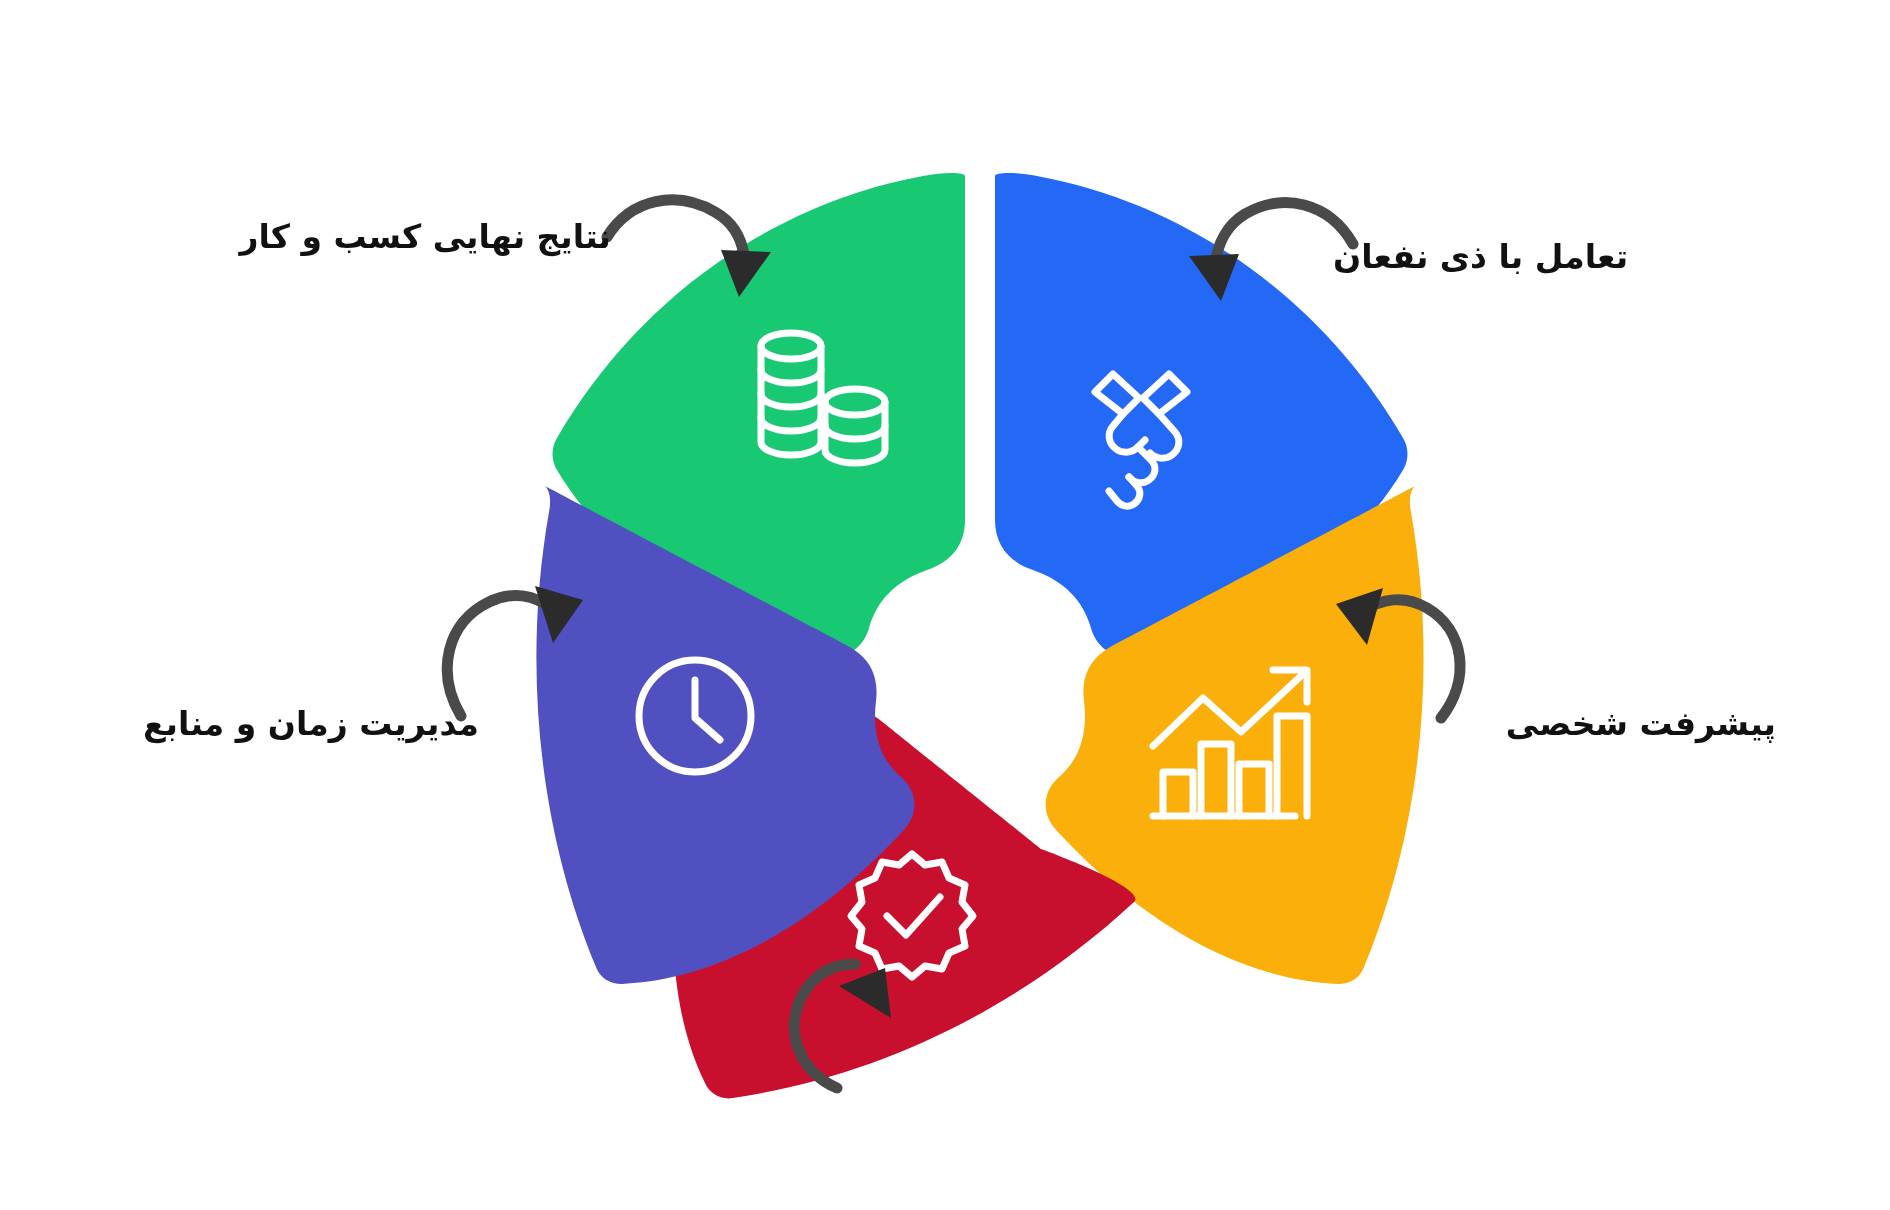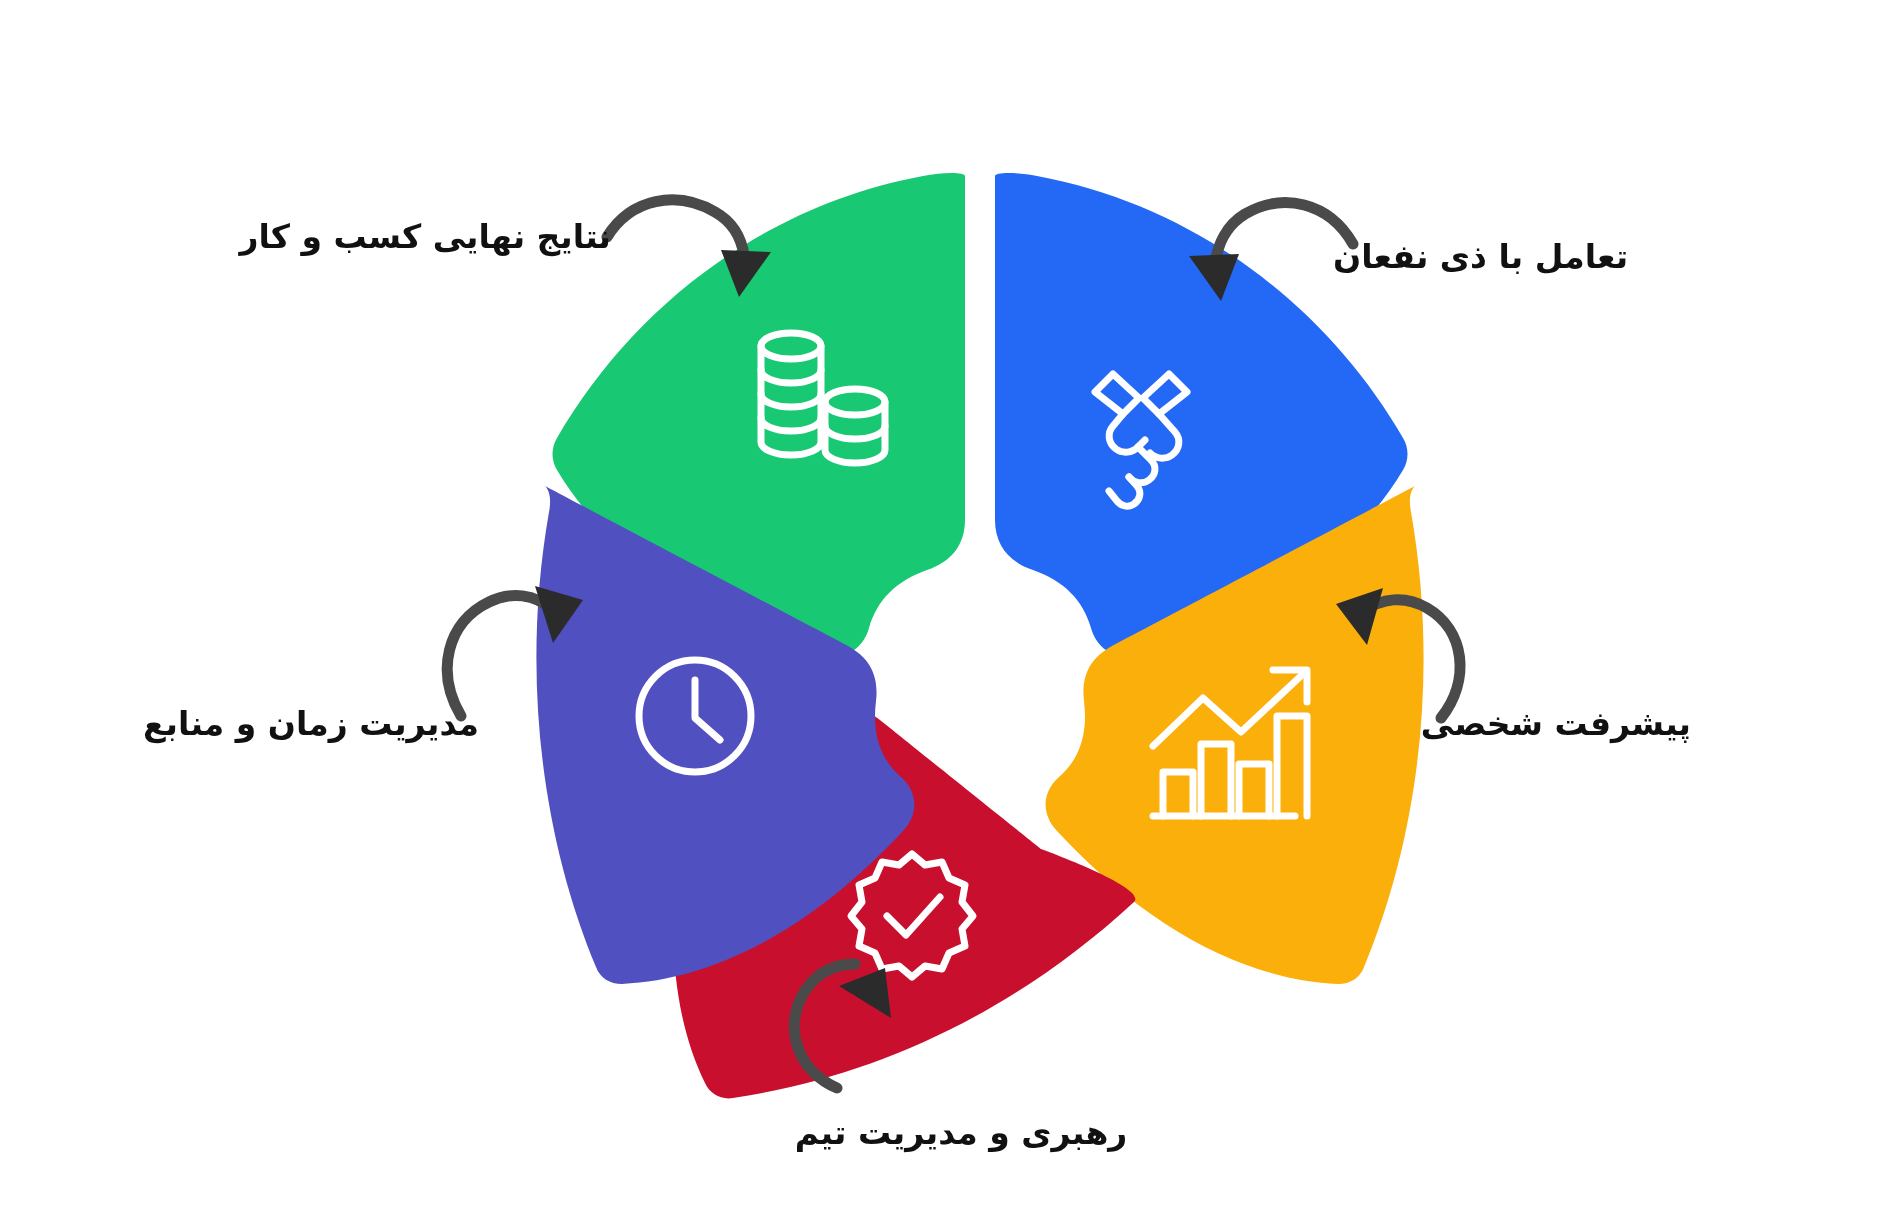--- a/index.html
+++ b/index.html
@@ -61,21 +61,21 @@
     direction: rtl;
     unicode-bidi: isolate;
     letter-spacing: 0.2px;
   }
   .label-right { text-align: right; }
   .label-center{ text-align: center; }
 
   
   #label-results       { left: 170px;  top: 216px;  width: 450px; text-align: right; }
   #label-stakeholders  { left: 1342px; top: 236px;  width: 430px; text-align: left; }
-  #label-growth        { left: 1360px; top: 703px;  width: 340px; text-align: right; }
+  #label-growth        { left: 1445px; top: 703px;  width: 340px; text-align: right; }
   #label-leadership    { left: 760px;  top: 1112px; width: 420px; text-align: center; }
   #label-time          { left: 78px;   top: 703px;  width: 410px; }
 </style>
 </head>
 <body>
 
 <div id="infographic-root">
 
   <svg id="wheel-svg" viewBox="0 0 1890 1210" xmlns="http://www.w3.org/2000/svg">
 
@@ -208,17 +208,16 @@
     </g>
 
   </svg>
 
   <div class="label label-right" id="label-results">نتایج نهایی کسب و کار</div>
 
   <div class="label label-right" id="label-stakeholders">تعامل با ذی نفعان</div>
 
   <div class="label label-right" id="label-growth">پیشرفت شخصی</div>
 
-  <div class="label label-center" id="label-leadership">رهبری و مدیریت تیم</div>
 
   <div class="label label-right" id="label-time">مدیریت زمان و منابع</div>
 
 </div>
 
 </body></html>

